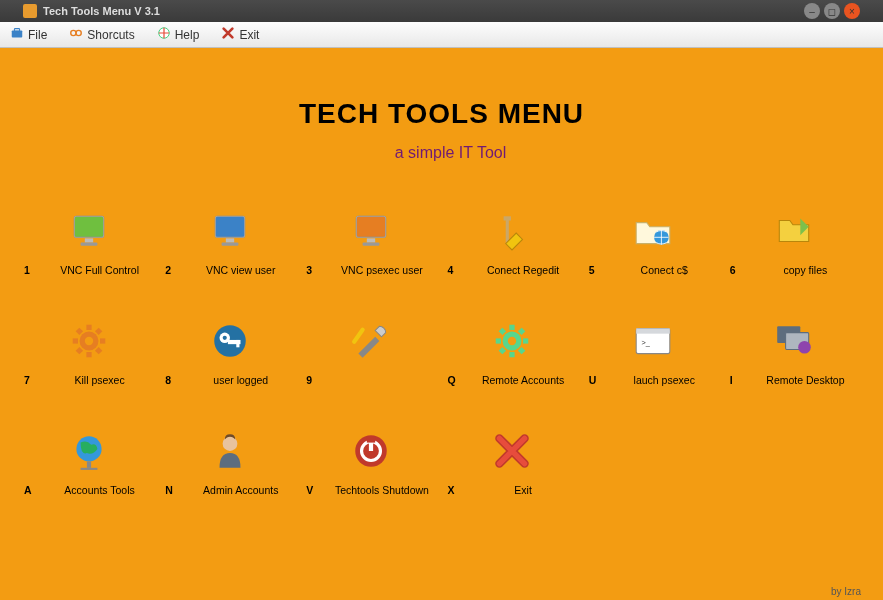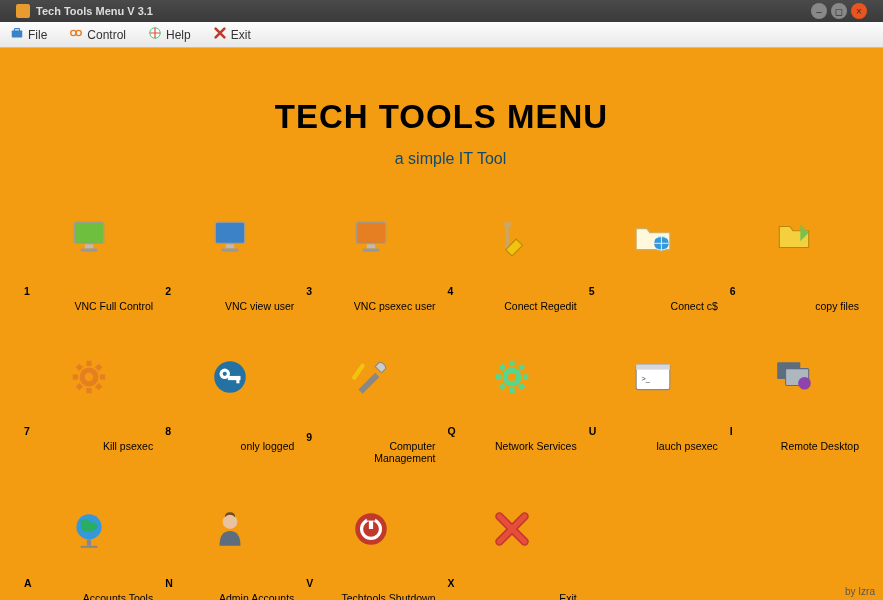--- a/index.html
+++ b/index.html
@@ -10,21 +10,21 @@
     background: #3c3c3c;
     overflow: hidden;
     position: relative;
   }
   .titlebar {
     height: 22px;
     background: linear-gradient(to bottom, #4a4a4a, #3a3a3a);
     color: #ddd;
     display: flex;
     align-items: center;
-    padding: 0 16px;
+    padding: 0 23px;
     font-size: 11px;
   }
   .titlebar .app-icon {
     width: 14px; height: 14px;
     background: #e89b2e;
     border-radius: 2px;
     margin-right: 6px;
   }
   .titlebar .title { flex: 1; font-weight: bold; }
   .winbtn {
@@ -53,30 +53,30 @@
   .menuitem svg { width: 14px; height: 14px; }
 
   .content {
     background: #f39c12;
     height: calc(600px - 22px - 26px);
     position: relative;
     padding-top: 50px;
   }
   .heading {
     text-align: center;
-    font-size: 33px;
+    font-size: 28px;
     font-weight: bold;
     letter-spacing: 1px;
     color: #000;
   }
   .subheading {
     text-align: center;
     font-size: 16px;
     margin-top: 14px;
-    color: #0c4a6e;
+    color: #701a75;
     padding-left: 18px;
   }
   .grid {
     margin: 50px 18px 0 18px;
     display: grid;
     grid-template-columns: repeat(6, 1fr);
     row-gap: 46px;
     column-gap: 0;
   }
   .tool {
@@ -88,24 +88,24 @@
     align-items: center; justify-content: center;
   }
   .tool .label-row {
     margin-top: 14px;
     display: flex; align-items: center; gap: 10px;
     font-size: 10.5px;
     width: 100%;
     padding: 0 6px;
   }
   .tool .key { font-weight: bold; color: #000; width: 12px; text-align: left; }
-  .tool .label { color: #000; flex: 1; text-align: right; margin-top: 30px; }
+  .tool .label { color: #000; flex: 1; text-align: center; }
   .credit {
     position: absolute;
-    right: 8px; bottom: 3px;
+    right: 22px; bottom: 3px;
     font-size: 10px; color: #555;
   }
 </style>
 </head>
 <body>
 
 <div class="titlebar">
   <div class="app-icon"></div>
   <div class="title">Tech Tools Menu V 3.1</div>
   <div class="winbtn min">–</div>
@@ -123,21 +123,21 @@
     </span>
     <span>File</span>
   </div>
   <div class="menuitem">
     <span>
       <svg viewBox="0 0 16 16">
           <circle cx="5" cy="8" r="3" fill="none" stroke="#e67e22" stroke-width="1.6"></circle>
           <circle cx="11" cy="8" r="3" fill="none" stroke="#e67e22" stroke-width="1.6"></circle>
         </svg>
     </span>
-    <span>Control</span>
+    <span>Shorcuts</span>
   </div>
   <div class="menuitem">
     <span>
       <svg viewBox="0 0 16 16">
           <circle cx="8" cy="8" r="6" fill="#fff" stroke="#2ecc71" stroke-width="1"></circle>
           <path d="M8 2 L8 14 M2 8 L14 8" stroke="#e74c3c" stroke-width="1.4"></path>
         </svg>
     </span>
     <span>Help</span>
   </div>
@@ -265,34 +265,33 @@
           <svg viewBox="0 0 40 40">
             <circle cx="20" cy="20" r="15" fill="#2471a3"></circle>
             <circle cx="15" cy="17" r="5" fill="#fff"></circle>
             <circle cx="15" cy="17" r="2" fill="#2471a3"></circle>
             <rect x="18" y="19" width="12" height="4" fill="#fff"></rect>
             <rect x="26" y="19" width="3" height="7" fill="#fff"></rect>
           </svg>
         </div>
         <div class="label-row">
           <span class="key">8</span>
-          <span class="label">only logged</span>
+          <span class="label">user logged</span>
         </div>
       </div>
       <div class="tool">
         <div class="iconbox">
           <svg viewBox="0 0 40 40">
             <path d="M8 32 L24 16 L28 20 L12 36 Z" fill="#888"></path>
             <path d="M28 6 a6 6 0 0 1 6 6 l-4 4 l-6 -6 z" fill="#ccc" stroke="#888"></path>
             <rect x="6" y="6" width="4" height="18" rx="2" fill="#f1c40f" transform="rotate(35 8 15)"></rect>
           </svg>
         </div>
         <div class="label-row">
           <span class="key">9</span>
-          <span class="label">Computer Management</span>
         </div>
       </div>
       <div class="tool">
         <div class="iconbox">
           <svg viewBox="0 0 40 40">
             <g fill="#58d68d">
               <circle cx="20" cy="20" r="9"></circle>
               <g>
                 <rect x="30.5" y="17.5" width="5" height="5" transform="rotate(0 33 20)"></rect>
                 <rect x="26.69238815542512" y="26.692388155425117" width="5" height="5" transform="rotate(45 29.19238815542512 29.192388155425117)"></rect>
@@ -302,21 +301,21 @@
                 <rect x="8.30761184457488" y="8.307611844574883" width="5" height="5" transform="rotate(225 10.80761184457488 10.807611844574883)"></rect>
                 <rect x="17.499999999999996" y="4.5" width="5" height="5" transform="rotate(270 19.999999999999996 7)"></rect>
                 <rect x="26.692388155425114" y="8.30761184457488" width="5" height="5" transform="rotate(315 29.192388155425114 10.80761184457488)"></rect>
               </g>
             </g>
             <circle cx="20" cy="20" r="4" fill="#f39c12"></circle>
           </svg>
         </div>
         <div class="label-row">
           <span class="key">Q</span>
-          <span class="label">Network Services</span>
+          <span class="label">Remote Accounts</span>
         </div>
       </div>
       <div class="tool">
         <div class="iconbox">
           <svg viewBox="0 0 40 40">
             <rect x="4" y="8" width="32" height="24" rx="2" fill="#fff" stroke="#888"></rect>
             <rect x="4" y="8" width="32" height="5" fill="#d5d8dc"></rect>
             <text x="9" y="24" font-size="7" fill="#333">&gt;_</text>
           </svg>
         </div>

